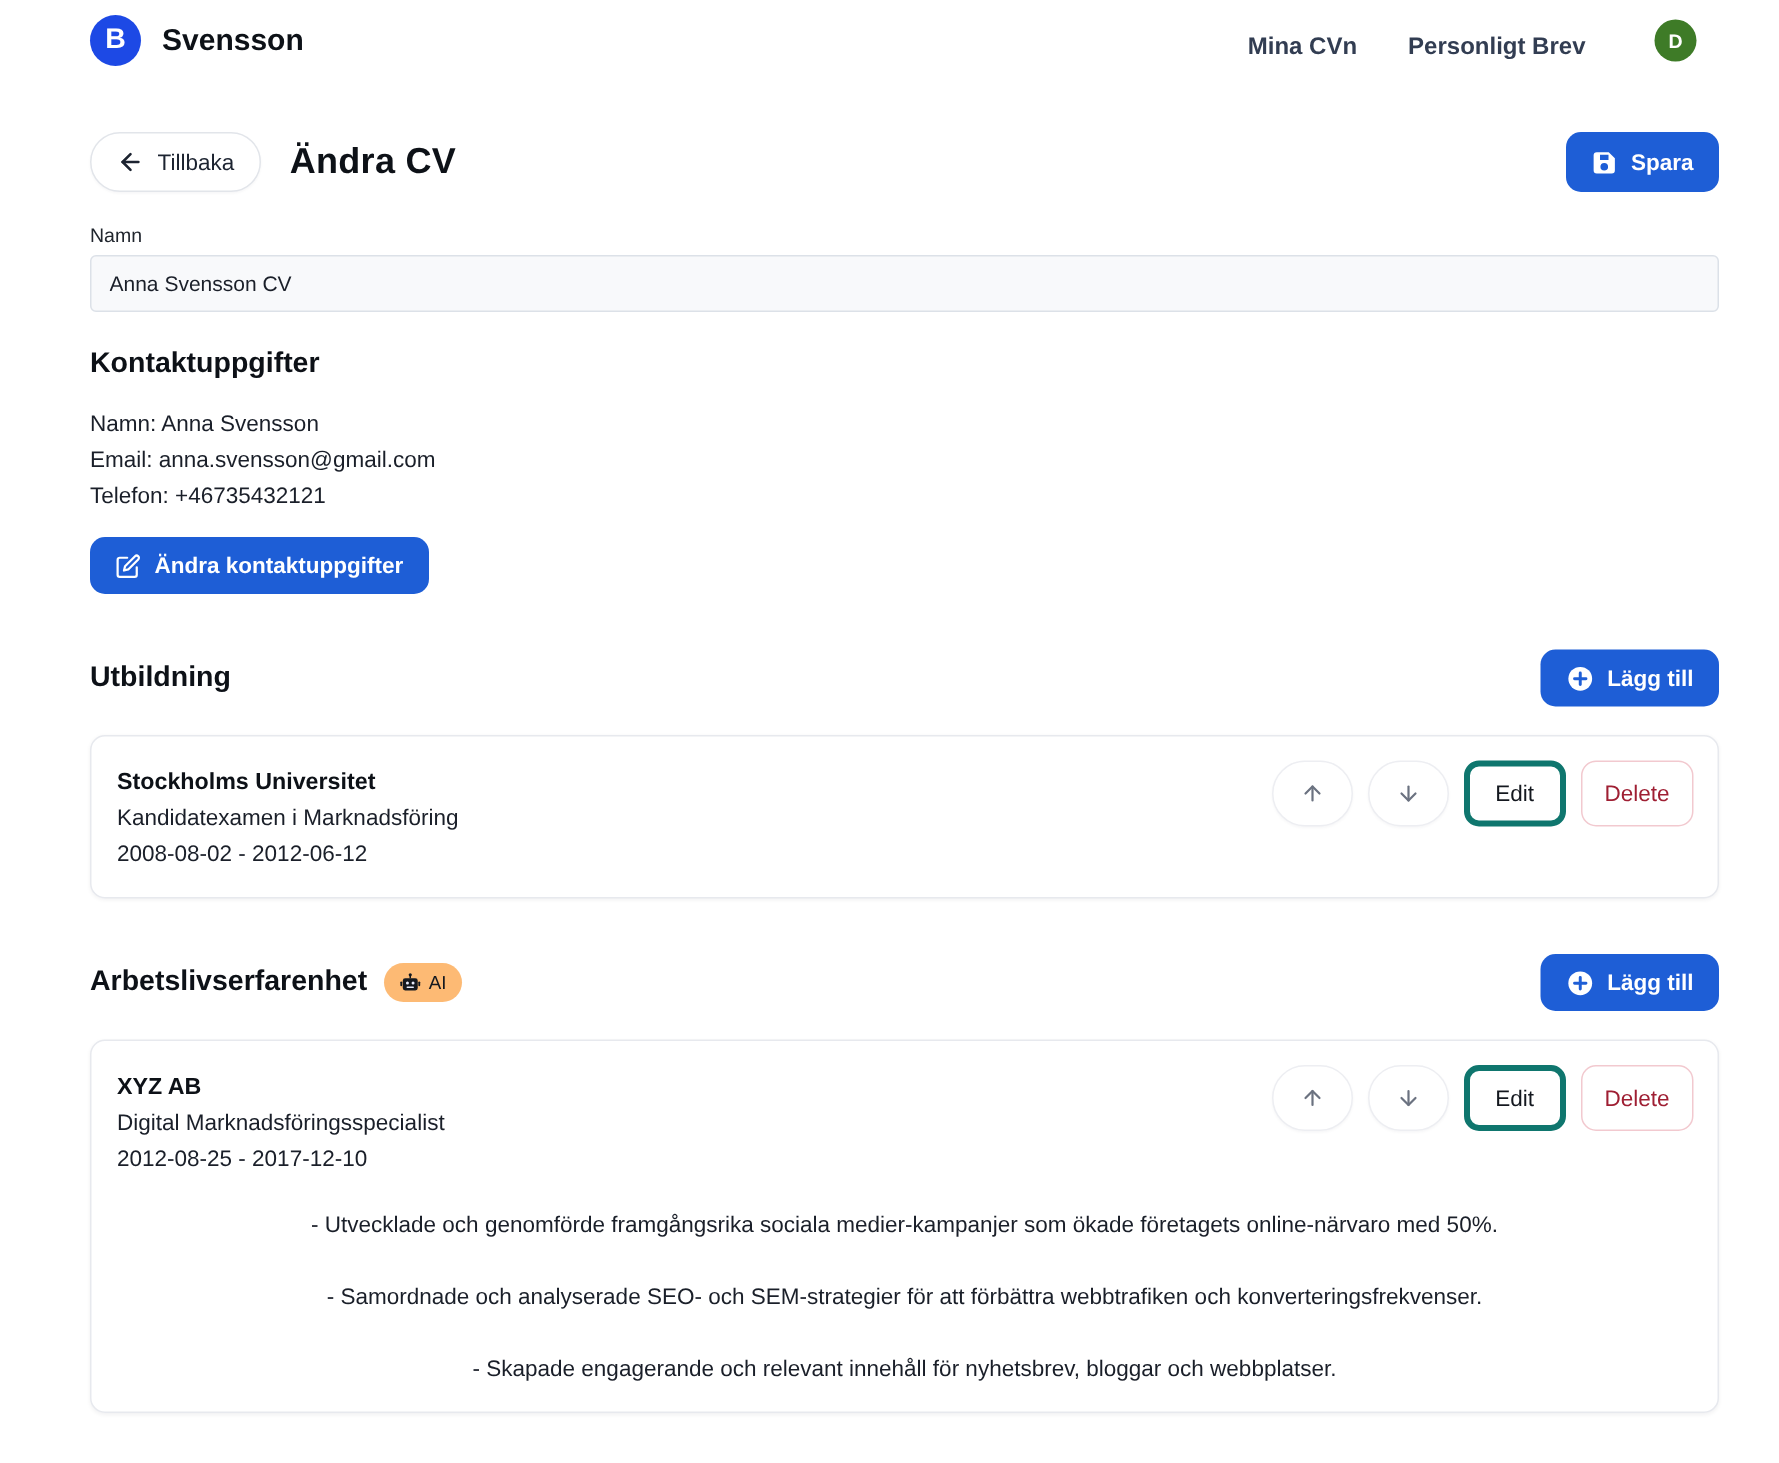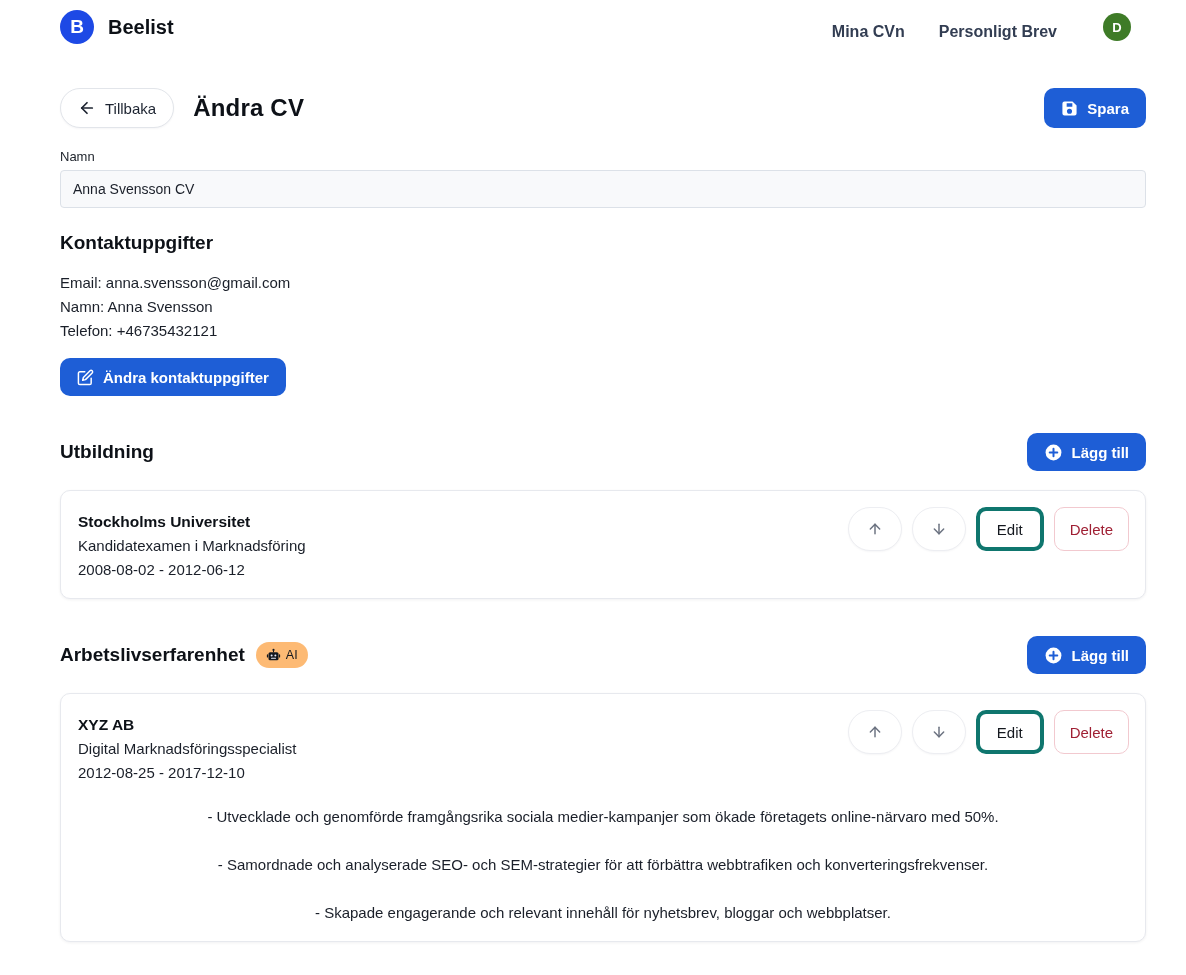--- a/index.html
+++ b/index.html
@@ -99,21 +99,21 @@
   svg { display:block; }
 </style>
 </head>
 <body>
 
 <header class="topbar">
   <div class="brand">
     <div class="logo">
       <span>B</span>
     </div>
-    <span class="brand-name">Beelist</span>
+    <span class="brand-name">Svensson</span>
   </div>
   <nav class="topnav">
     <a>Mina CVn</a>
     <a>Personligt Brev</a>
     <div class="avatar">
       <span>D</span>
     </div>
   </nav>
 </header>
 
@@ -138,22 +138,22 @@
       </span>
       <span>Spara</span>
     </button>
   </div>
 
   <label class="field-label">Namn</label>
   <input class="name-input" type="text" value="Anna Svensson CV" style="">
 
   <h2 class="section-title contact-title">Kontaktuppgifter</h2>
   <div class="contact-lines">
+    <div>Namn: Anna Svensson</div>
     <div>Email: anna.svensson@gmail.com</div>
-    <div>Namn: Anna Svensson</div>
     <div>Telefon: +46735432121</div>
   </div>
   <button class="btn-primary contact-edit-btn">
     <span>
       <svg width="17" height="17" viewBox="0 0 24 24" fill="none" stroke="#ffffff" stroke-width="2.1" stroke-linecap="round" stroke-linejoin="round">
           <path d="M11 4H4a2 2 0 0 0-2 2v14a2 2 0 0 0 2 2h14a2 2 0 0 0 2-2v-7"></path>
           <path d="M18.4 2.6a2.1 2.1 0 0 1 3 3L12 15l-4 1 1-4 9.4-9.4z"></path>
         </svg>
     </span>
     <span>Ändra kontaktuppgifter</span>

